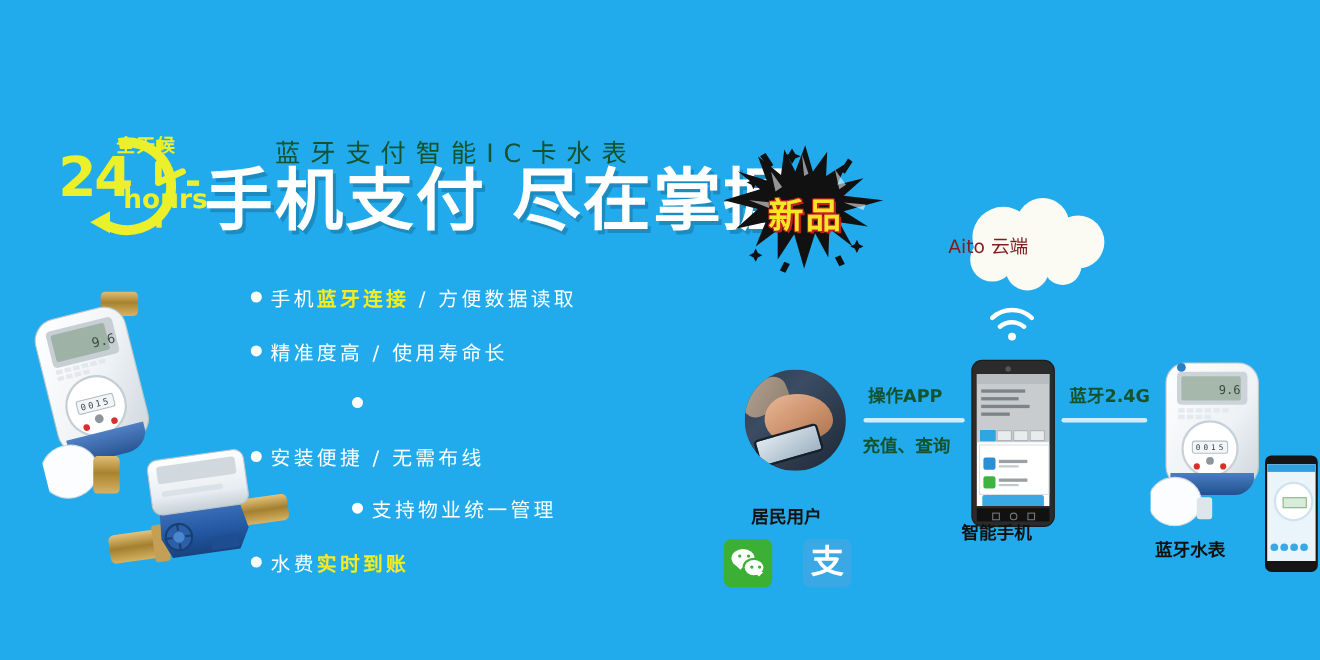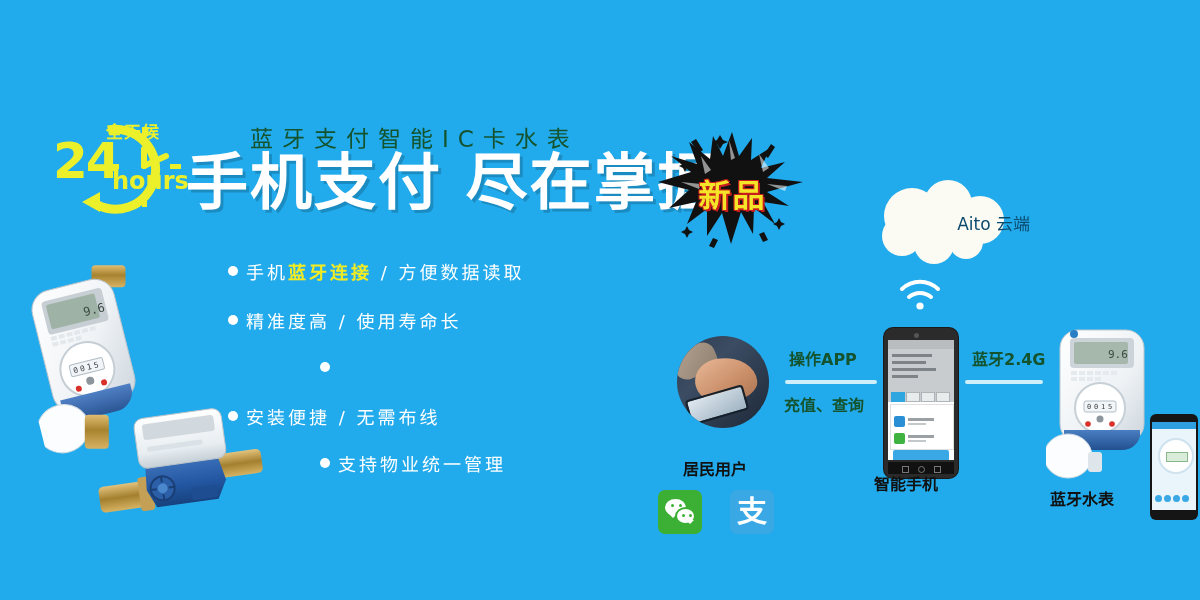--- a/index.html
+++ b/index.html
@@ -75,32 +75,32 @@
     display:inline-block;width:10px;height:10px;border-radius:50%;
     background:#ffffff;margin-right:8px;vertical-align:3px;
   }
   .feat.indent{padding-left:92px;}
   .feat .hl{color:#f3ec20;font-weight:bold;}
   .f0{margin-top:0px;}
   .f1{margin-top:22px;}
   .f2{margin-top:24px;}
   .f3{margin-top:22px;}
   .f4{margin-top:24px;}
-  .f5{margin-top:22px;}
+  .f5{margin-top:22px;font-family:Liberation Serif, serif;}
   .f6{margin-top:24px;}
 
   
   #meterA{position:absolute;left:26px;top:240px;width:130px;height:190px;transform:rotate(-14deg);}
   #meterB{position:absolute;left:88px;top:370px;width:180px;height:140px;transform:rotate(-8deg);}
 
   
   #cloud{position:absolute;left:862px;top:152px;width:168px;height:92px;}
   #cloud .cloud-label{
-    position:absolute;left:0;top:30px;width:168px;text-align:right;
-    font-size:17px;color:#0c4a6e;white-space:nowrap;
+    position:absolute;left:0;top:30px;width:168px;text-align:left;
+    font-size:17px;color:#7f1d1d;white-space:nowrap;
     font-family:"DejaVu Sans","Liberation Sans",sans-serif;
   }
   
   #wifi{position:absolute;left:898px;top:250px;width:44px;height:34px;}
 
   
   #userphoto{
     position:absolute;left:677px;top:308px;width:92px;height:92px;border-radius:50%;
     overflow:hidden;
     background:
@@ -288,20 +288,23 @@
     </div>
 
     <div class="feat f4">
       <span class="dot"></span><span>安装便捷 / 无需布线</span><span class="hl"></span><span></span>
     </div>
 
     <div class="feat indent f5">
       <span class="dot"></span><span>支持物业统一管理</span><span class="hl"></span><span></span>
     </div>
 
+    <div class="feat f6">
+      <span class="dot"></span><span>水费</span><span class="hl">实时到账</span><span></span>
+    </div>
 
   </div>
 
   <div id="meterA">
     <svg width="130" height="190" viewBox="0 0 130 190" xmlns="http://www.w3.org/2000/svg">
       <defs>
         <linearGradient id="bd1" x1="0" y1="0" x2="1" y2="1">
           <stop offset="0%" stop-color="#ffffff"></stop>
             <stop offset="55%" stop-color="#f0f3f6"></stop>
             <stop offset="100%" stop-color="#cdd6dd"></stop>

